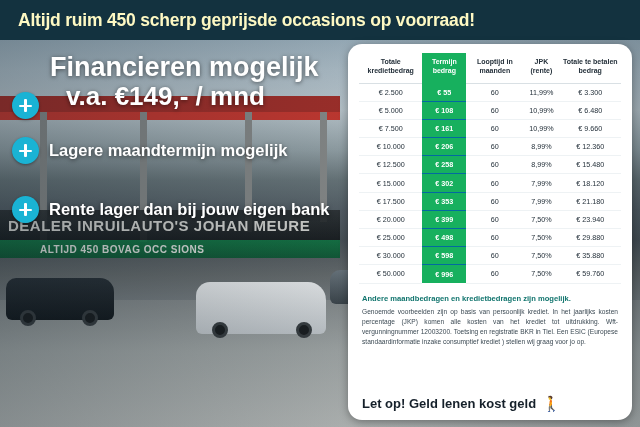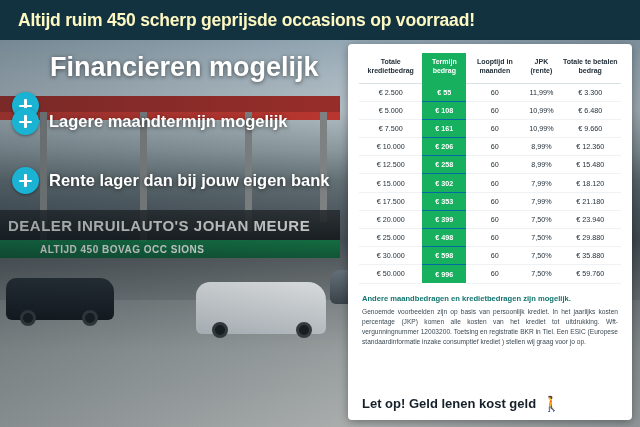--- a/index.html
+++ b/index.html
@@ -112,21 +112,21 @@
 
   .bullet-text {
     color: #ffffff; font-size: 16.5px; font-weight: bold;
     text-shadow: 0 1px 4px rgba(0,0,0,.6);
     white-space: nowrap;
   }
 
   
   #card {
     position: absolute; left: 348px; top: 44px; width: 284px; height: 376px;
-    background: #ffffff; border-radius: 4px;
+    background: #ffffff; border-radius: 14px;
     box-shadow: 0 2px 8px rgba(0,0,0,.35);
     z-index: 6; overflow: hidden;
   }
   table#rate-table {
     width: 262px; margin: 9px auto 0 auto;
     border-collapse: collapse;
     font-size: 7.2px; color: #24303a;
   }
   #rate-table th {
     color: #24303a; font-weight: bold; font-size: 7px;
@@ -198,20 +198,21 @@
 <div id="banner">
   <div id="banner-text">Altijd ruim 450 scherp geprijsde occasions op voorraad!</div>
 </div>
 
 <div id="left">
 
   <div class="plus plus-head" id="plus-head-1"></div>
 
   <div class="headline-wrap">
     <div class="headline">Financieren mogelijk</div>
+    <div class="headline second">v.a. €149,- / mnd</div>
   </div>
 
   <div id="bullets">
 
 
     <div class="bullet-row">
       <div class="plus"></div>
       <div class="bullet-text">Lagere maandtermijn mogelijk</div>
     </div>
 

